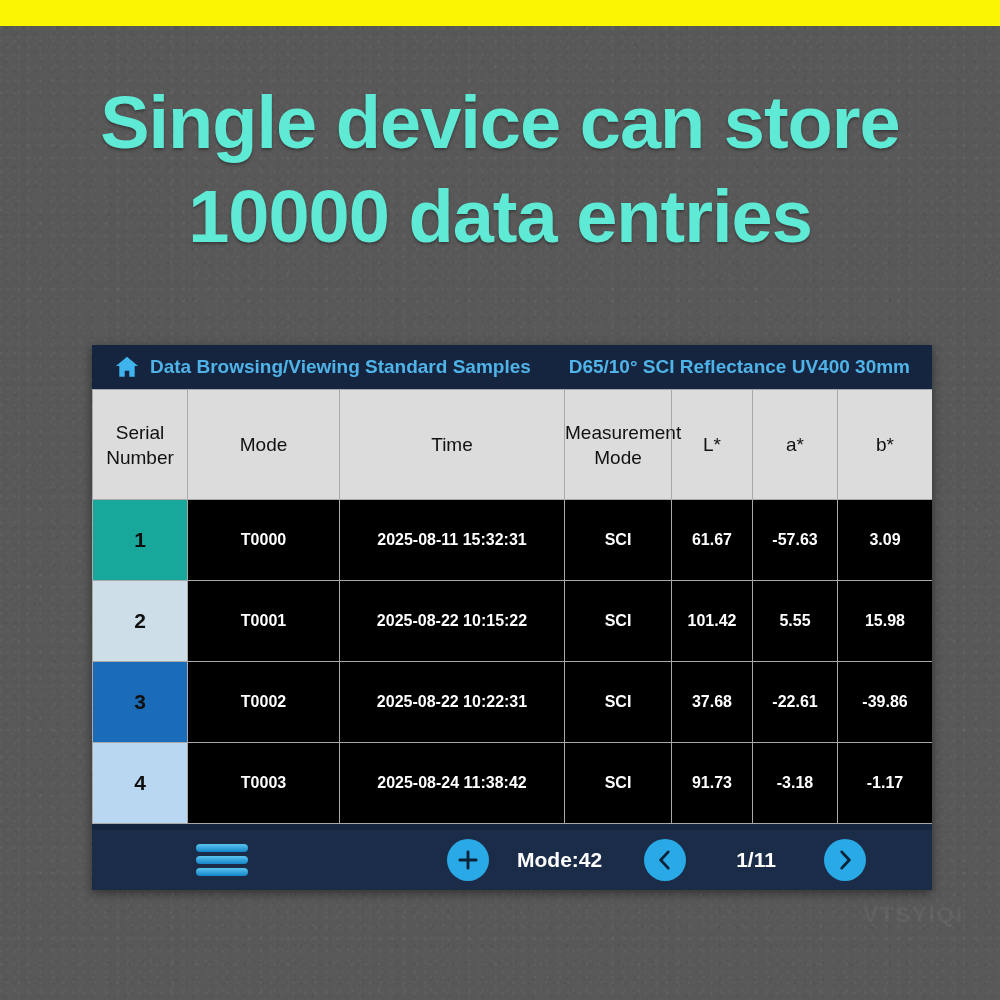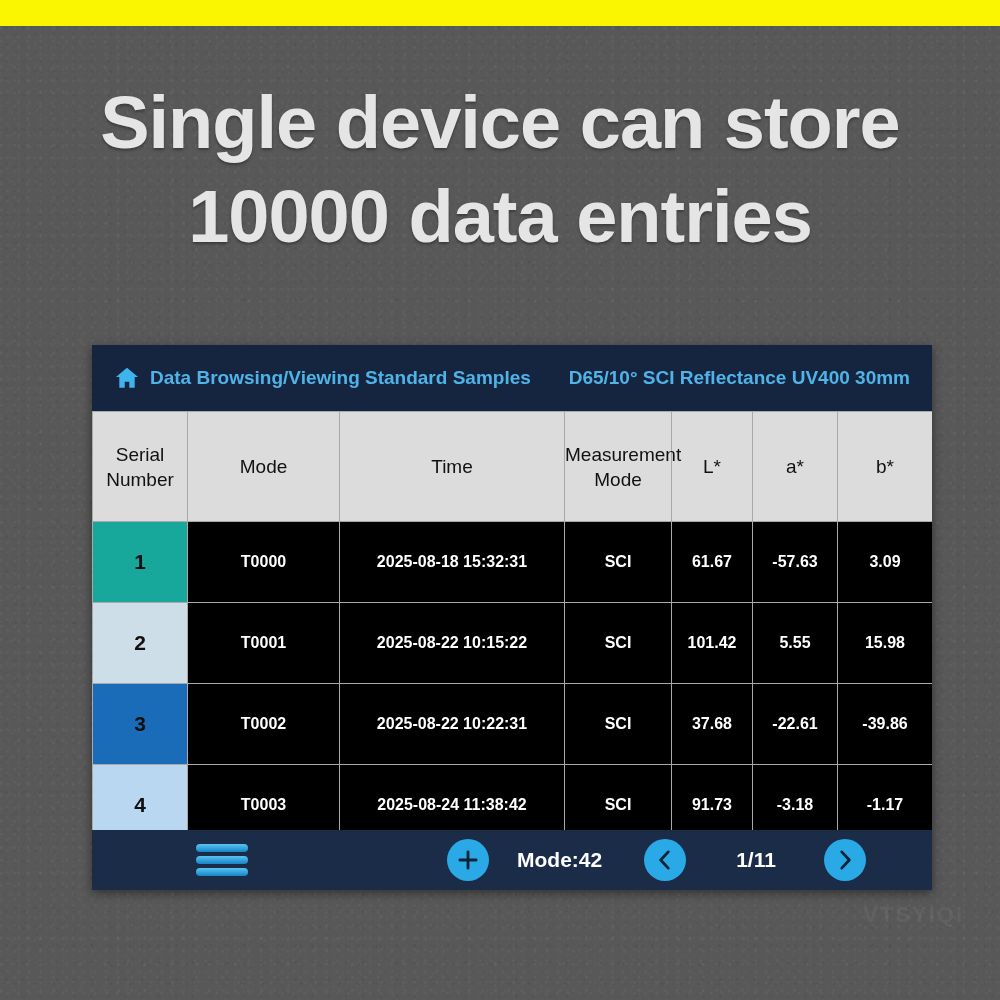--- a/index.html
+++ b/index.html
@@ -43,21 +43,21 @@
     background: #FAF500;
   }
 
   
   #headline {
     position: absolute;
     top: 76px;
     left: 0;
     width: 1000px;
     text-align: center;
-    color: #e5e5e5;
+    color: #5eead4;
     font-family: "Liberation Sans", sans-serif;
     font-weight: bold;
     font-size: 74px;
     line-height: 94px;
     letter-spacing: -1px;
     text-shadow: 0 2px 3px rgba(0,0,0,.35);
   }
   #headline .line { display: block; white-space: nowrap; }
 
   
@@ -68,21 +68,21 @@
     width: 840px;
     height: 545px;
     background: #16253F;
     box-shadow: 0 3px 10px rgba(0,0,0,.45);
     overflow: hidden;
   }
 
   
   #titlebar {
     position: relative;
-    height: 66px;
+    height: 44px;
     background: #16253F;
     display: flex;
     align-items: center;
     color: #4FB3E8;
     font-size: 19px;
     font-weight: bold;
     border-radius: 24px;
   }
   #home-icon {
     width: 26px; height: 26px;
@@ -220,21 +220,21 @@
           <th class="c-mode">Measurement Mode</th>
           <th class="c-l">L*</th>
           <th class="c-a">a*</th>
           <th class="c-b">b*</th>
         </tr>
       </thead>
       <tbody>
         <tr>
           <td class="sn" style="background: rgb(23, 167, 155);">1</td>
           <td>T0000</td>
-          <td>2025-08-18 15:32:31</td>
+          <td>2025-08-11 15:32:31</td>
           <td>SCI</td>
           <td>61.67</td>
           <td>-57.63</td>
           <td>3.09</td>
         </tr>
         <tr>
           <td class="sn" style="background: rgb(206, 222, 232);">2</td>
           <td>T0001</td>
           <td>2025-08-22 10:15:22</td>
           <td>SCI</td>

